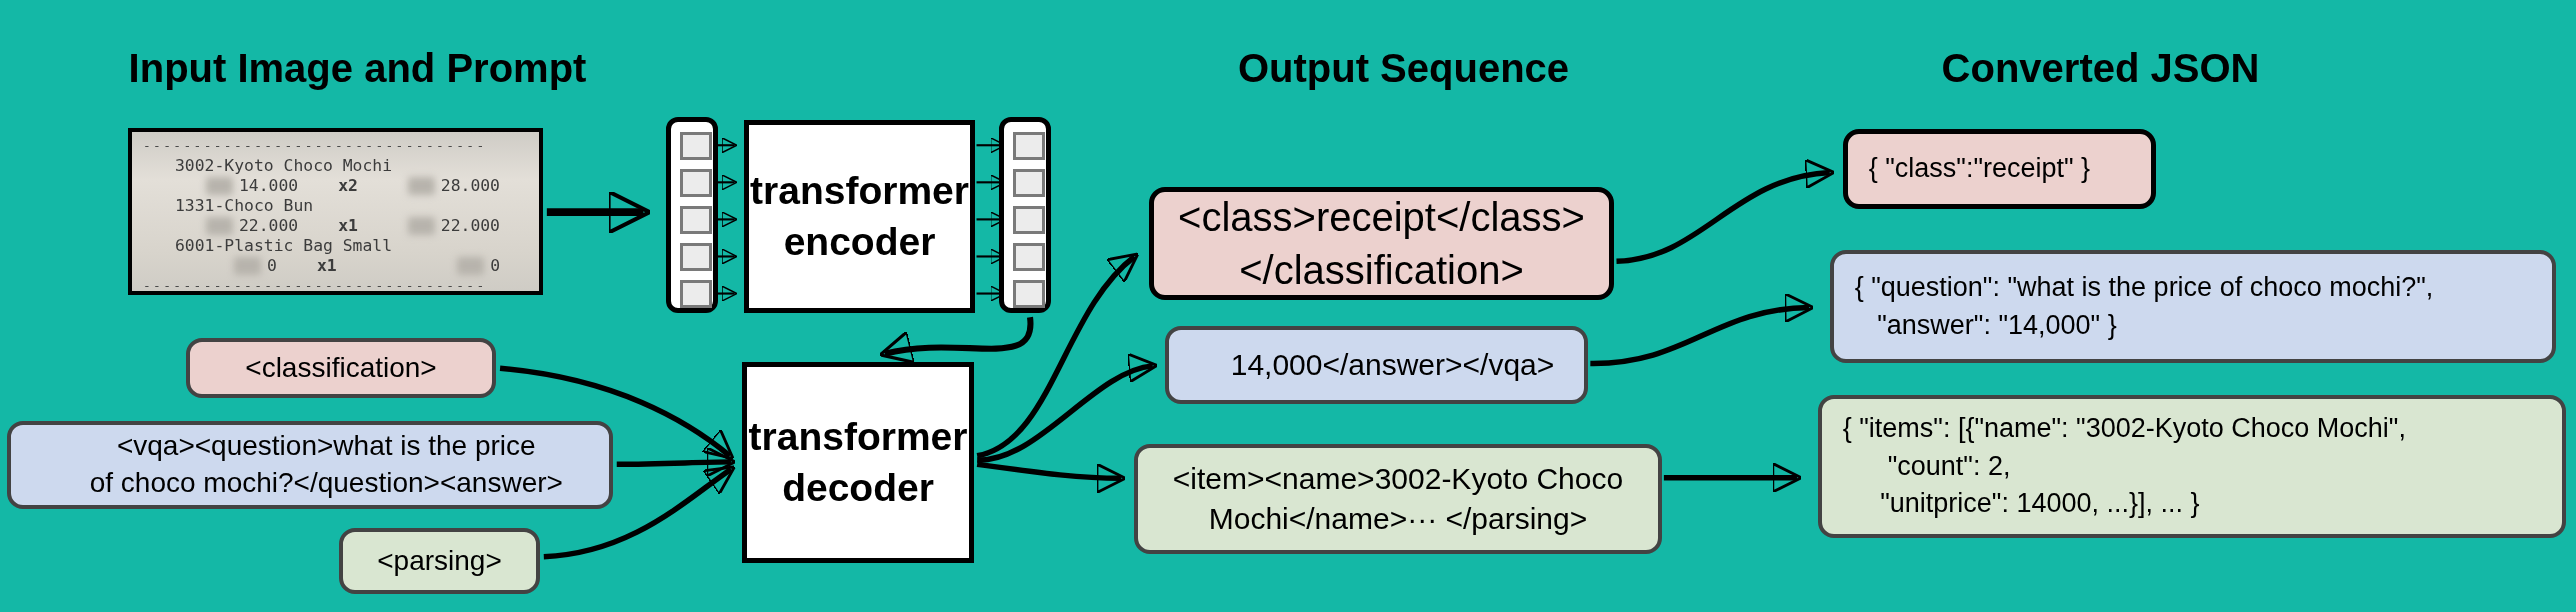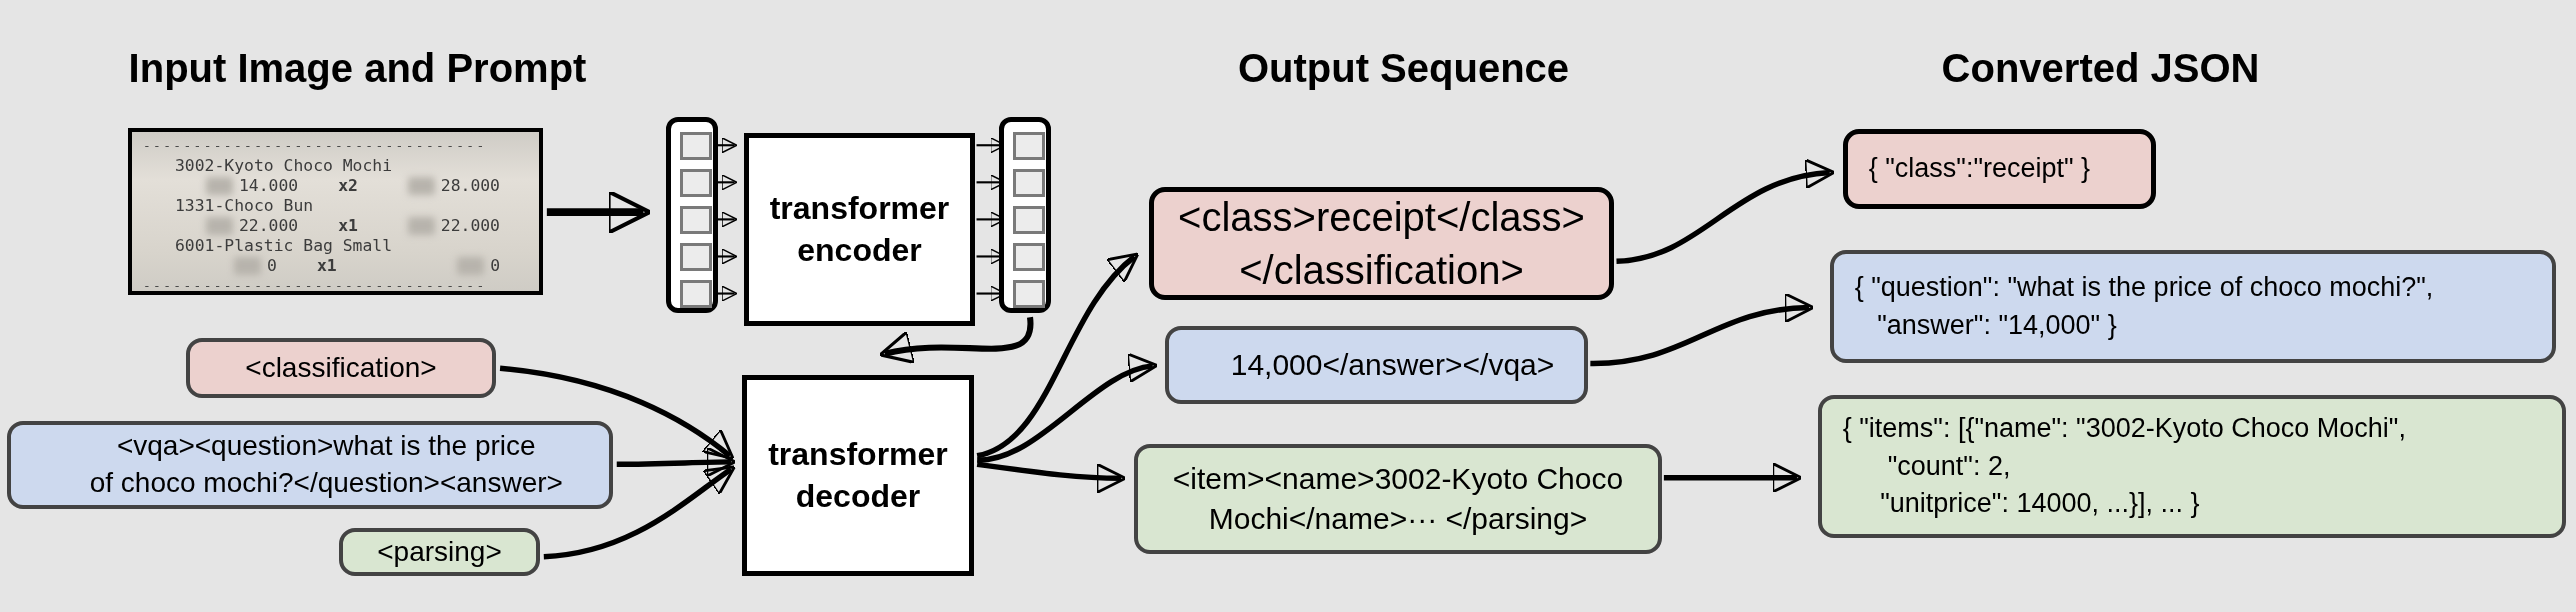--- a/index.html
+++ b/index.html
@@ -1,16 +1,16 @@
 <!DOCTYPE html>
 <html style="font-size:9.7px"><head>
 <meta charset="utf-8">
 <style>
   html,body{margin:0;padding:0;background:#ffffff;}
-  #canvas{position:relative;width:2576px;height:612px;background:#e5e5e5;overflow:hidden;
+  #canvas{position:relative;width:2576px;height:612px;background:#14b8a6;overflow:hidden;
           font-family:"Liberation Sans",sans-serif;color:#000;}
   
   .heading{position:absolute;top:40px;height:56px;display:flex;align-items:center;justify-content:center;
            font-size:40px;font-weight:bold;letter-spacing:0px;white-space:nowrap;}
   
   .donut{position:relative;width:47px;height:47px;margin-left:13.4px;border-radius:50%;
          background:linear-gradient(180deg,#5f3b22 0 56%,#e8a33c 56% 100%);}
   .donut .hole{position:absolute;left:50%;top:50%;width:16px;height:16px;margin:-8px 0 0 -8px;
                border-radius:50%;background:#ffffff;}
   .donut .sp{position:absolute;width:7.3px;height:3px;border-radius:1.8px;}
@@ -23,21 +23,21 @@
        box-sizing:border-box;}
   .box.blackborder{border:5.5px solid #000000;}
   .fill-pink{background:#ecd1ce;}
   .fill-blue{background:#cdd9ee;padding-left:32px;}
   .fill-green{background:#d9e6d1;}
   .jsonbox{justify-content:flex-start;text-align:left;white-space:pre;font-size:27px;line-height:1.4;
            padding-left:20.7px;}
   
   .block{position:absolute;background:#ffffff;border:5.5px solid #000;box-sizing:border-box;
          display:flex;align-items:center;justify-content:center;text-align:center;
-         font-size:32px;font-weight:bold;line-height:1.3;white-space:pre-line;margin-top:13px;}
+         font-size:39px;font-weight:bold;line-height:1.3;white-space:pre-line;}
   .patchcol{position:absolute;width:52px;background:#ffffff;border:5.5px solid #000;border-radius:12px;
             box-sizing:border-box;}
   .patch{position:absolute;left:8.5px;width:32px;height:28px;background:#ececec;border:3px solid #7a7a7a;
          box-sizing:border-box;}
   
   .receipt{position:absolute;left:128px;top:128px;width:415px;height:167px;border:4.9px solid #000;
            box-sizing:border-box;background:linear-gradient(180deg,#cfccc6,#e3dfd8 30%,#d8d4cc 75%,#cfccc5);
            font-family:"DejaVu Sans Mono",monospace;color:#3c3c3c;font-size:16.4px;line-height:20px;
            padding:3.6px 11px;overflow:hidden;}
   .r-div{letter-spacing:2.4px;font-size:12.8px;color:#4a4a4a;white-space:nowrap;overflow:hidden;}
@@ -153,21 +153,21 @@
   </div>
 
   <div class="block" style="left:742px;top:362px;width:232px;height:201px;">transformer
 decoder</div>
 
   <div class="box fill-pink" style="left:186px;top:338px;width:310px;height:60px;">&lt;classification&gt;</div>
 
   <div class="box fill-blue" style="left:7.3px;top:421px;width:606px;height:88px;">&lt;vqa&gt;&lt;question&gt;what is the price
 of choco mochi?&lt;/question&gt;&lt;answer&gt;</div>
 
-  <div class="box fill-green" style="left:339px;top:528px;width:201px;height:48px;">&lt;parsing&gt;</div>
+  <div class="box fill-green" style="left:339px;top:528px;width:201px;height:66px;">&lt;parsing&gt;</div>
 
   <div class="box fill-pink blackborder" style="left:1149px;top:187px;width:465px;height:113px;font-size:40px;">&lt;class&gt;receipt&lt;/class&gt;
 &lt;/classification&gt;</div>
 
   <div class="box fill-blue" style="left:1165px;top:326px;width:423px;height:78px;font-size:30px;">14,000&lt;/answer&gt;&lt;/vqa&gt;</div>
 
   <div class="box fill-green" style="left:1134px;top:444px;width:528px;height:110px;font-size:30px;">&lt;item&gt;&lt;name&gt;3002-Kyoto Choco
 Mochi&lt;/name&gt;··· &lt;/parsing&gt;</div>
 
   <div class="box fill-pink blackborder jsonbox" style="left:1843px;top:129px;width:313px;height:80px;">{ "class":"receipt" }</div>

